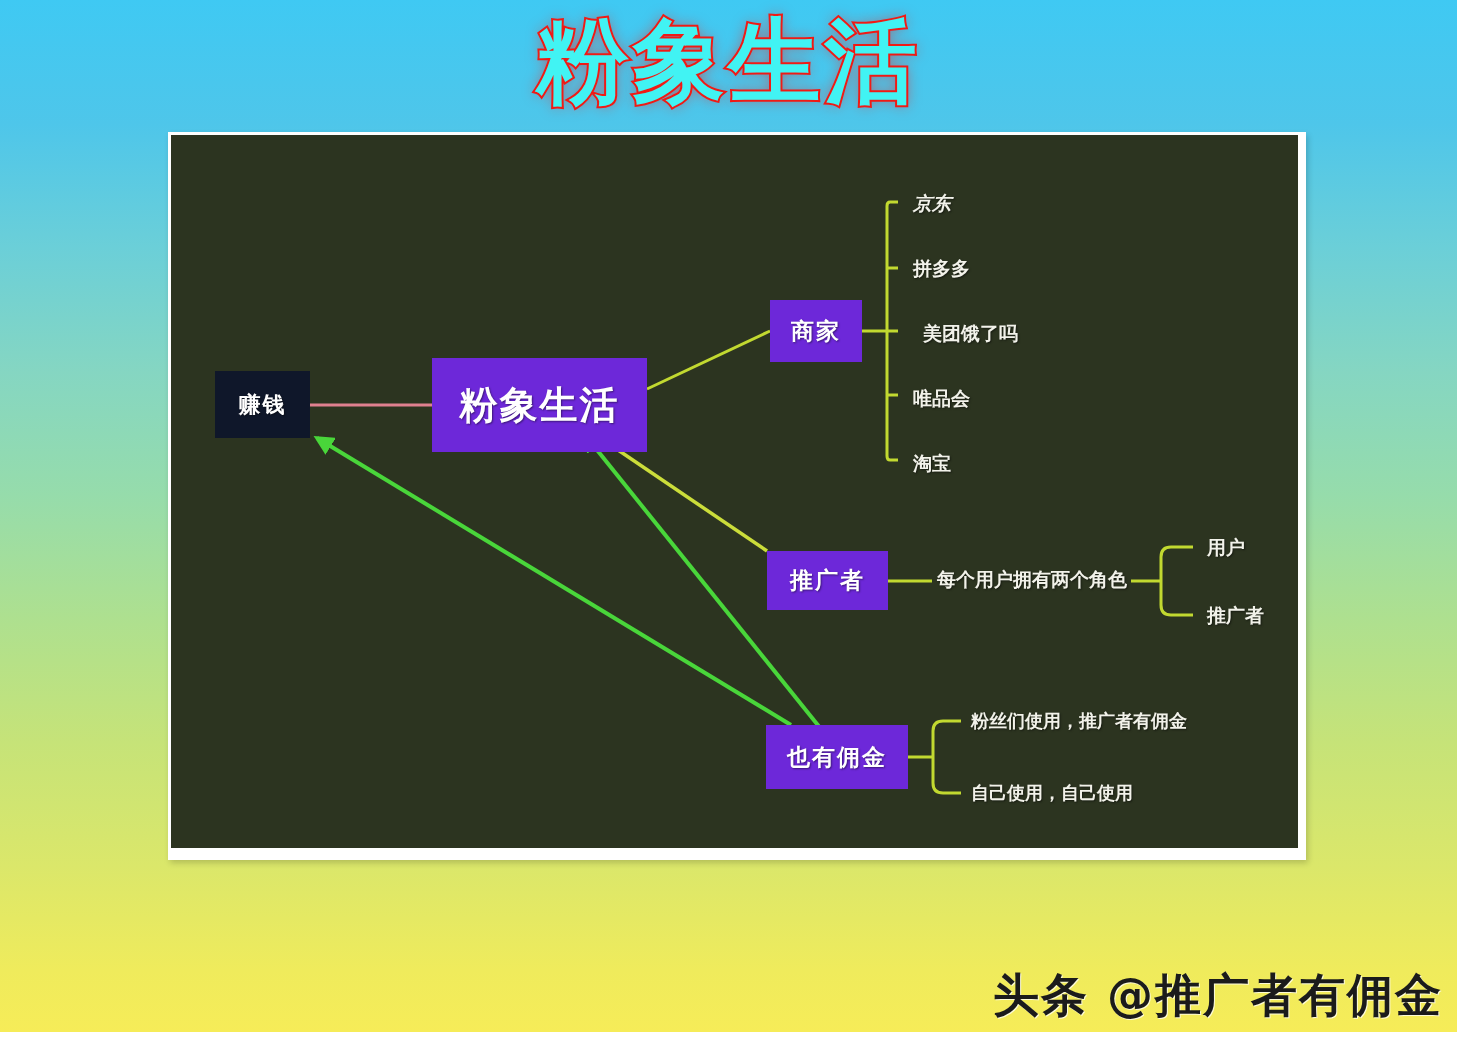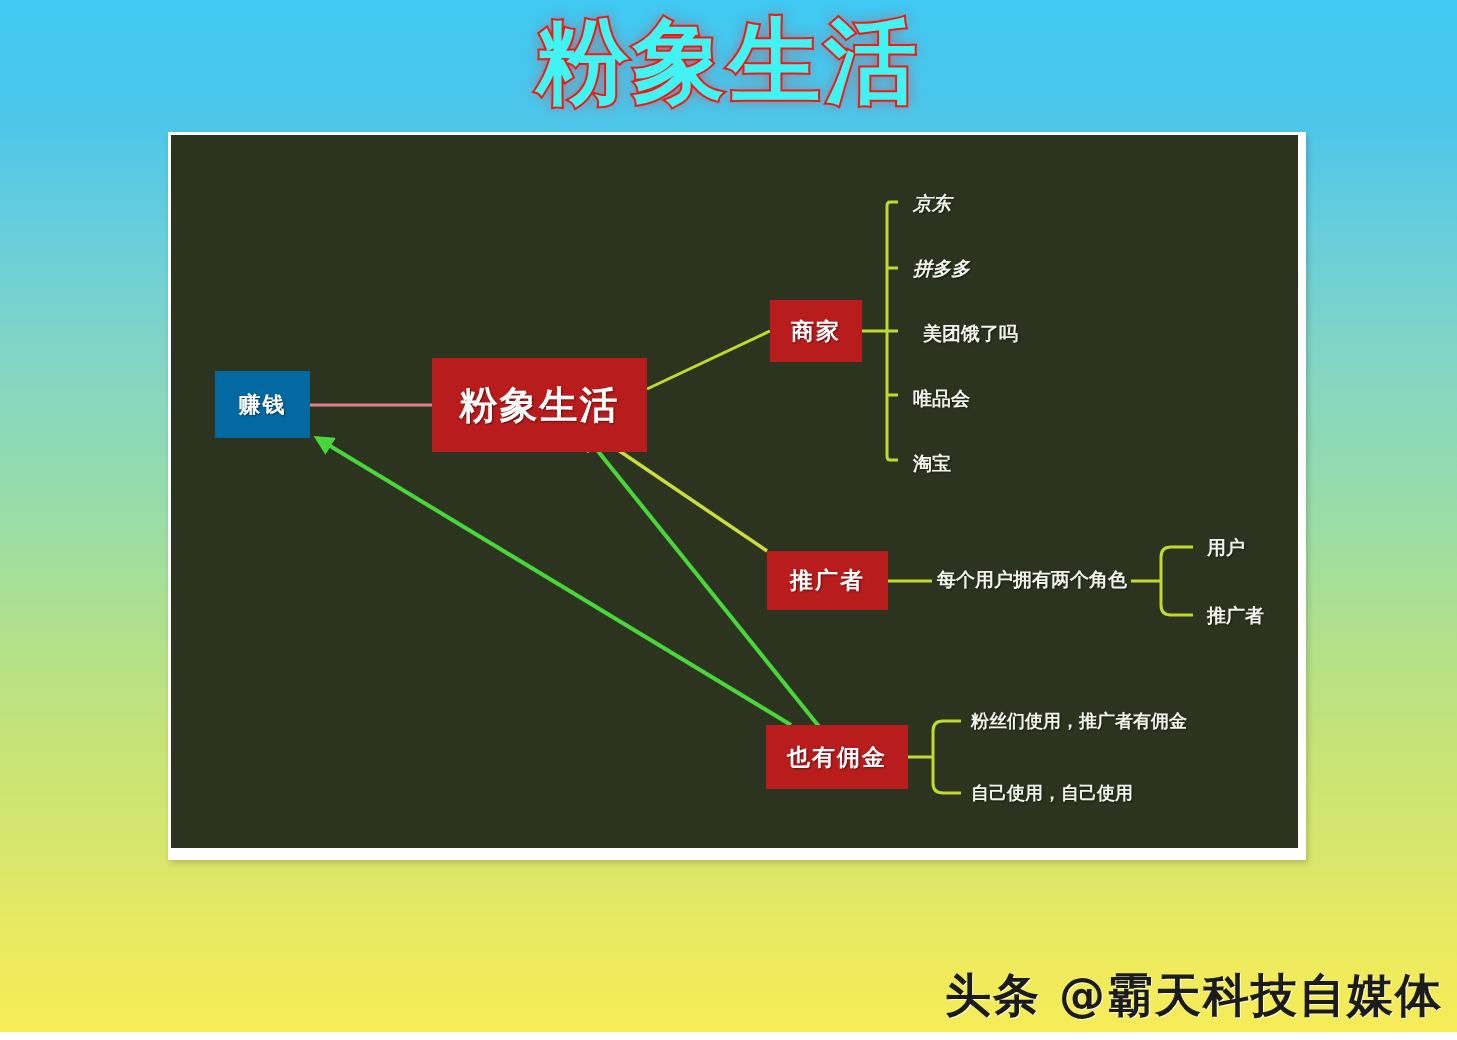--- a/index.html
+++ b/index.html
@@ -108,22 +108,22 @@
     display: flex;
     align-items: center;
     justify-content: center;
     color: #ffffff;
     font-weight: bold;
     text-shadow: 1px 1px 2px rgba(0,0,0,0.45);
     letter-spacing: 2px;
     box-sizing: border-box;
     font-family: "DejaVu Sans", "Liberation Sans", sans-serif;
   }
-  .node-green   { background: #b91c1c; }
-  .node-pink    { background: #0369a1; }
+  .node-green   { background: #6d28d9; }
+  .node-pink    { background: #0f172a; }
 
   #node-root     { left: 261px; top: 223px; width: 215px; height: 94px; font-size: 38px; }
   #node-earn     { left:  44px; top: 236px; width:  95px; height:  67px; font-size: 22px; }
   #node-merchant { left: 599px; top: 165px; width:  92px; height:  62px; font-size: 23px; }
   #node-promoter { left: 596px; top: 416px; width: 121px; height:  59px; font-size: 23px; }
   #node-enduser  { left: 595px; top: 590px; width: 142px; height:  64px; font-size: 23px; }
 
   
   .leaf {
     position: absolute;
@@ -192,30 +192,30 @@
 
     <div class="node node-green" id="node-promoter">
       <span>推广者</span>
     </div>
 
     <div class="node node-green" id="node-enduser">
       <span>也有佣金</span>
     </div>
 
     <div class="leaf" style="left:742px; top:57px;font-style:italic;">京东</div>
-    <div class="leaf" style="left:742px; top:122px;font-style:italic;">拼多多</div>
+    <div class="leaf" style="left:742px; top:122px;">拼多多</div>
     <div class="leaf" style="left:752px; top:187px;">美团饿了吗</div>
     <div class="leaf" style="left:742px; top:252px;">唯品会</div>
     <div class="leaf" style="left:742px; top:317px;">淘宝</div>
 
     <div class="leaf" style="left:766px; top:435px;font-family:Liberation Mono, monospace;">每个用户拥有两个角色</div>
     <div class="leaf" style="left:1036px; top:401px;">用户</div>
     <div class="leaf" style="left:1036px; top:469px;">推广者</div>
 
     <div class="leaf sm" style="left:800px; top:575px;">粉丝们使用，推广者有佣金</div>
     <div class="leaf sm" style="left:800px; top:647px;">自己使用，自己使用</div>
 
   </div>
 
 
-  <div id="watermark">头条 @霸天科技自媒体</div>
+  <div id="watermark">头条 @推广者有佣金</div>
 
 </div>
 
 </body></html>

